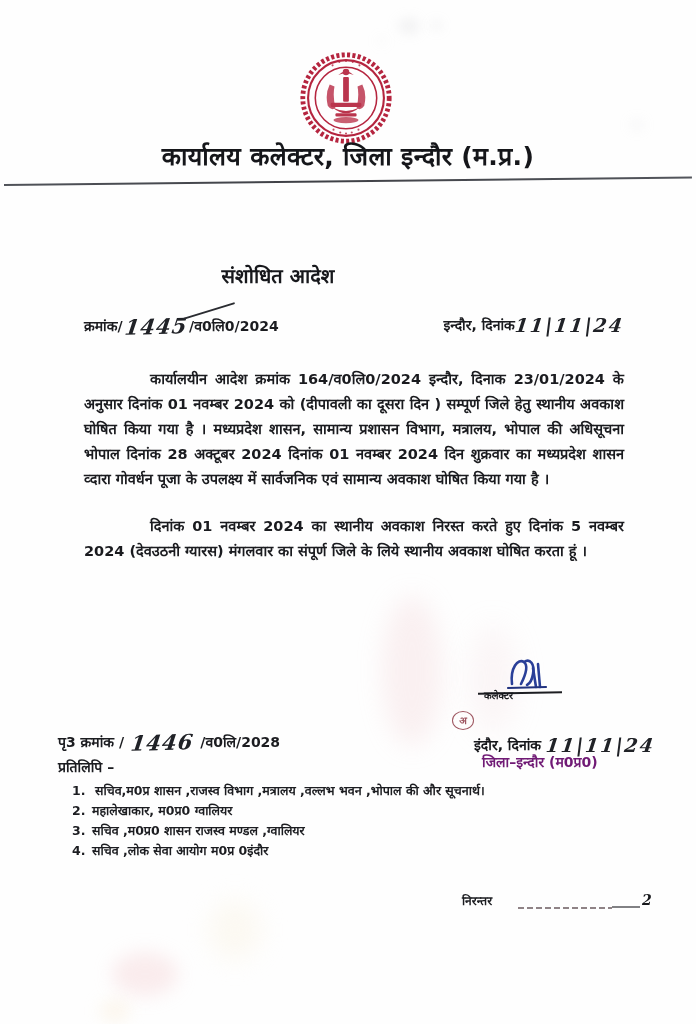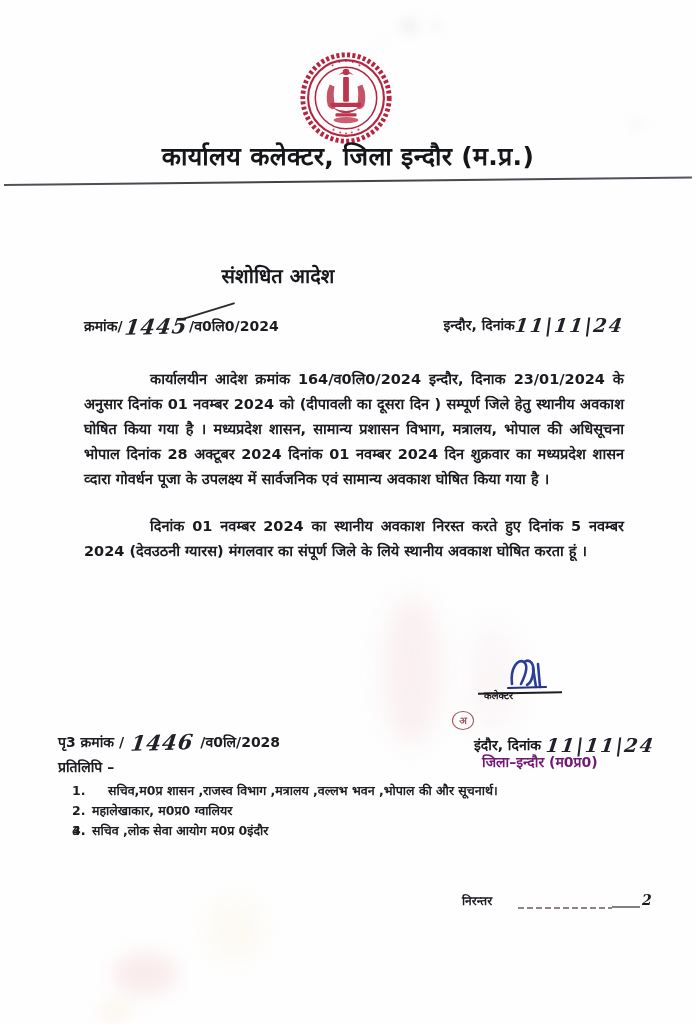--- a/index.html
+++ b/index.html
@@ -285,21 +285,21 @@
   .dist-num {
     position: absolute;
     left: 0;
     top: 0;
     font-size: 12.5px;
     font-weight: 700;
     color: #1c1d21;
   }
   .dist-sub {
     display: block;
-    margin-left: 16px;
+    margin-left: 3px;
   }
 
   
   .footer {
     position: absolute;
     left: 462px;
     top: 892px;
     width: 200px;
     height: 24px;
   }
@@ -448,20 +448,21 @@
     <li class="dist-item">
       <span class="dist-num">1.</span>
       <span class="dist-sub">सचिव,म0प्र शासन ,राजस्व विभाग ,मत्रालय ,वल्लभ भवन ,भोपाल की और सूचनार्थ।</span>
     </li>
     <li class="dist-item">
       <span class="dist-num">2.</span>
       <span>महालेखाकार, म0प्र0 ग्वालियर</span>
     </li>
     <li class="dist-item">
       <span class="dist-num">3.</span>
+      <span>सचिव ,म0प्र0 शासन राजस्व मण्डल ,ग्वालियर</span>
     </li>
     <li class="dist-item">
       <span class="dist-num">4.</span>
       <span>सचिव ,लोक सेवा आयोग म0प्र 0इंदौर</span>
     </li>
   </ul>
 
   <div class="footer">
     <span class="footer-text">निरन्तर</span>
     <span class="footer-dots"></span>

